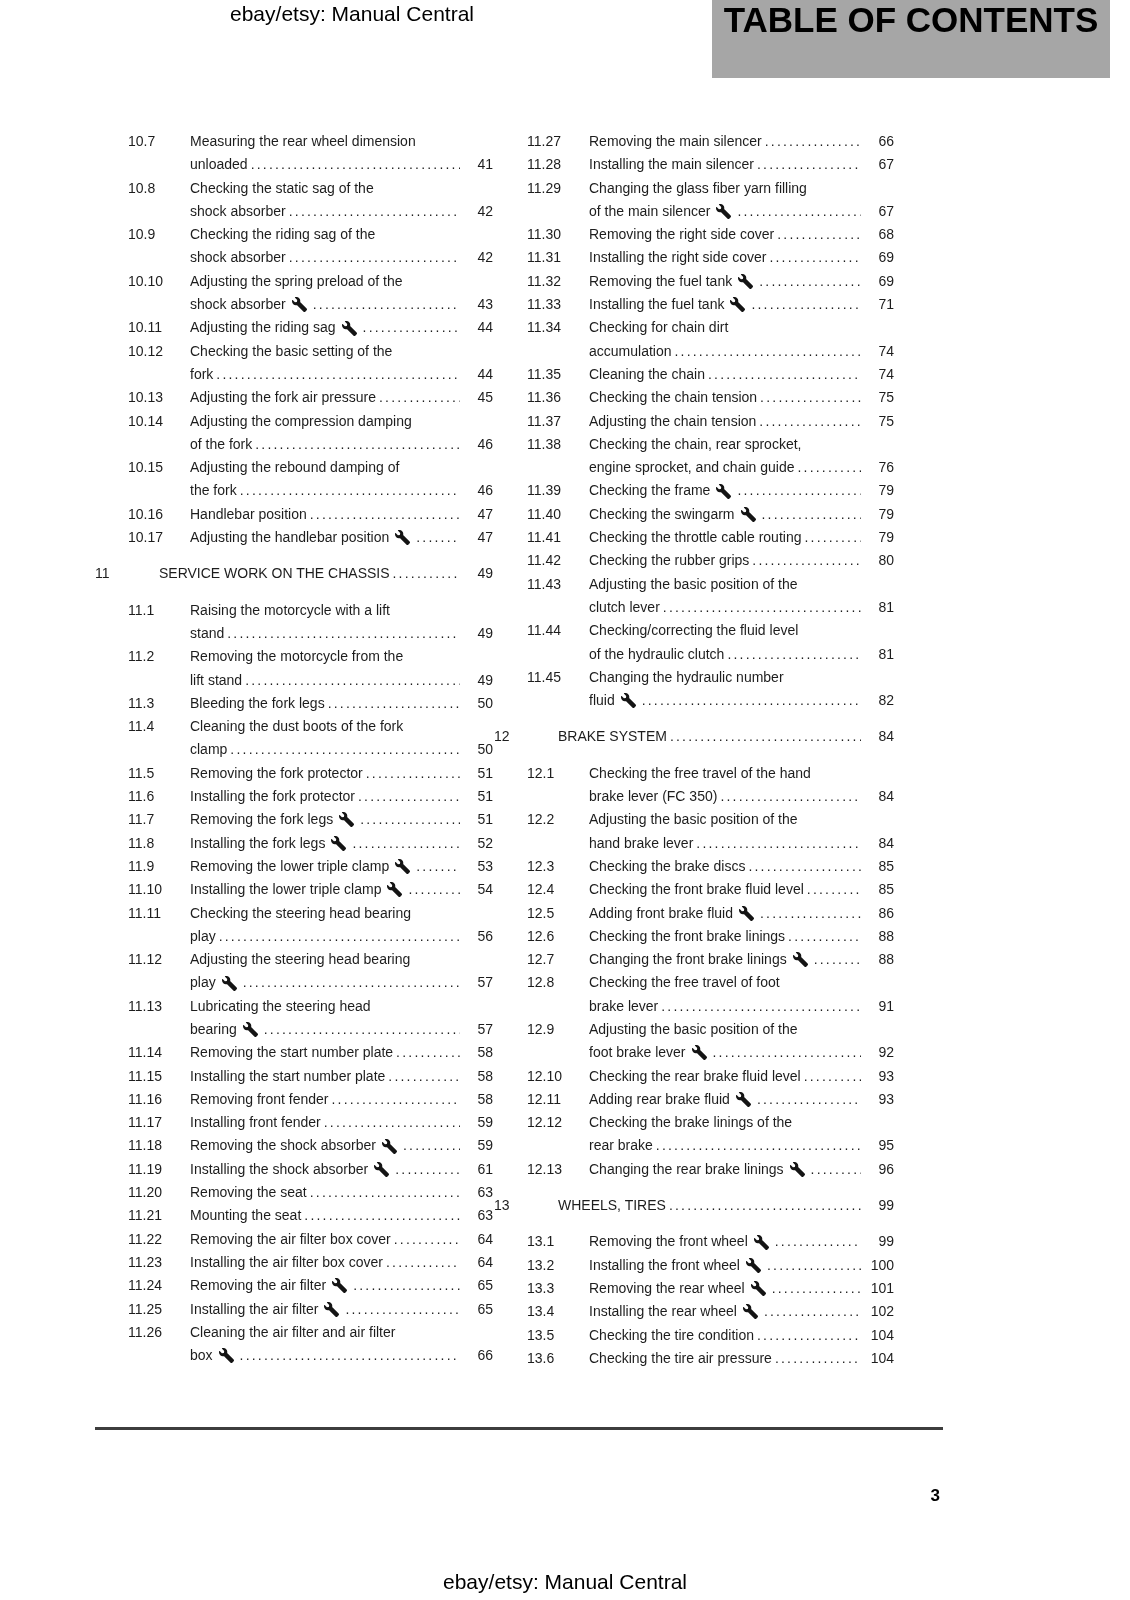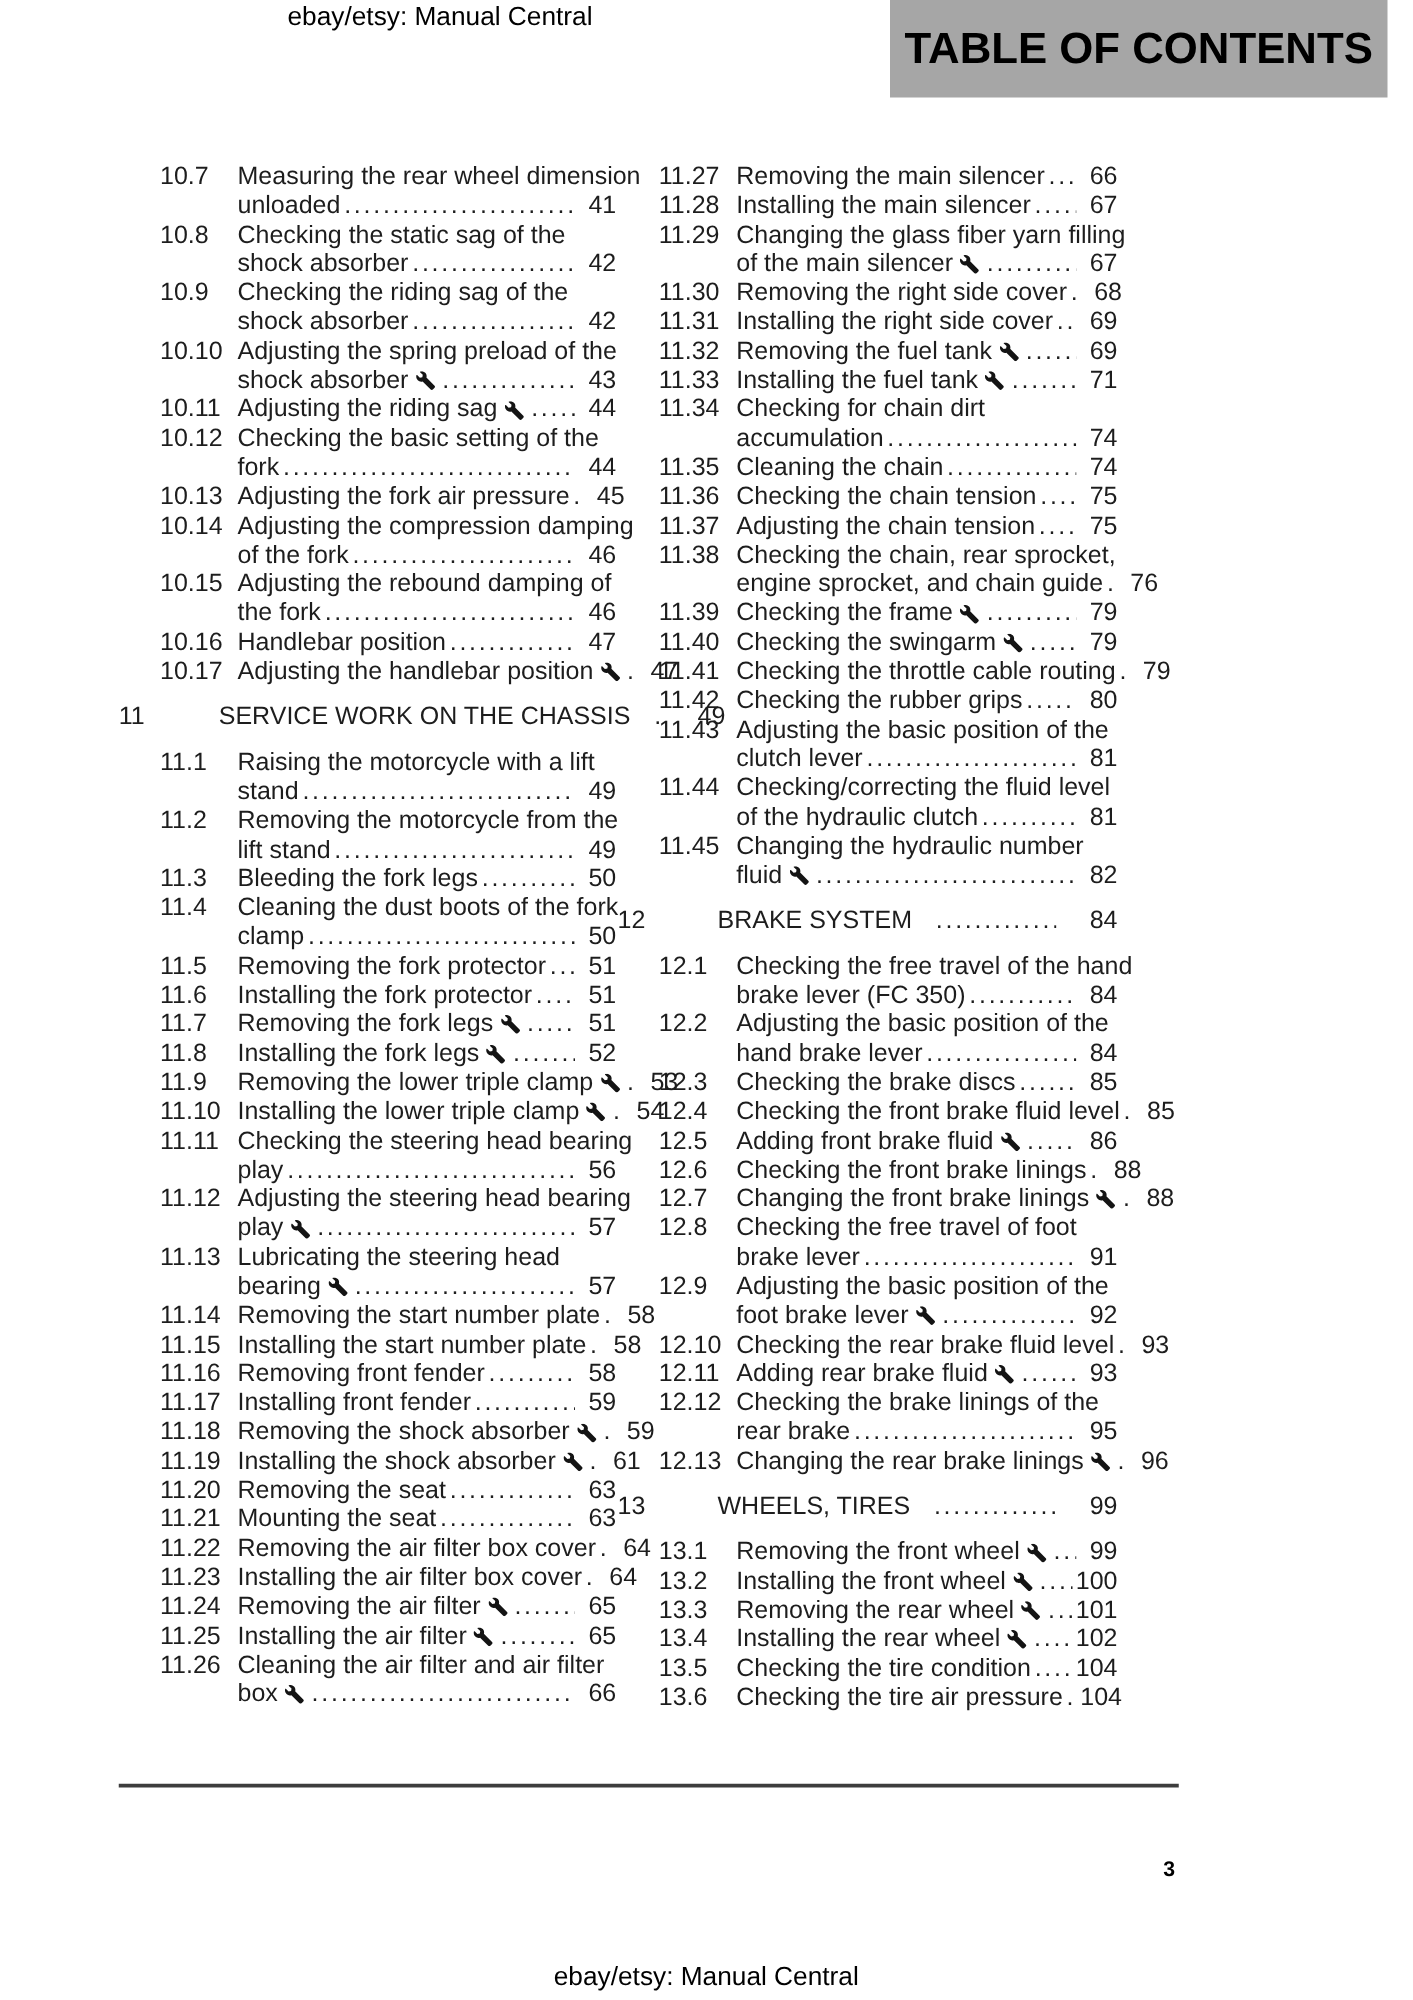--- a/index.html
+++ b/index.html
@@ -10,42 +10,42 @@
     font-family: "Liberation Sans", sans-serif;
     color: #1d1d1d;
     overflow: hidden;
   }
   .site-label-top {
     position: absolute; top: 2px; left: 0; width: 704px;
     text-align: center; font-size: 21px; color: #000;
   }
   .banner {
     position: absolute; left: 712px; top: 0; width: 398px; height: 78px;
-    display: flex; align-items: center; justify-content: center;
+    display: flex; justify-content: center;
   }
   .banner .t {
     font-weight: bold; font-size: 35px; color: #000; white-space: nowrap;
   }
-  .col { position: absolute; top: 130px; font-size: 20px; line-height: 23.3px; }
+  .col { position: absolute; top: 130px; font-size: 14px; line-height: 23.3px; }
   .col-left  { left: 95px;  width: 398px; }
   .col-right { left: 494px; width: 400px; }
 
   .entry { display: flex; margin-left: 33px; }
   .num { flex: none; width: 62px; }
   .body { flex: 1; min-width: 0; }
   .line { display: flex; align-items: baseline; }
   .txt { white-space: nowrap; }
   .dots {
     flex: 1; min-width: 8px; overflow: hidden; white-space: nowrap;
     margin: 0 3px; letter-spacing: 2.2px;
   }
   .dots::after { content: "....................................................................................................."; }
   .pg { flex: none; min-width: 30px; text-align: right; }
 
-  .toc-section { display: flex; align-items: baseline; margin: 13px 0; gap: 16px; }
+  .toc-section { display: flex; align-items: baseline; margin: 13px 0; }
   .toc-section .num { width: 38px; }
   .toc-section .ttl { white-space: nowrap; margin-left: 26px; }
 
   .wr { flex: none; margin: 0 2px 0 5px; align-self: center; }
   .wr svg { display: block; }
 
   .rule {
     position: absolute; left: 95px; top: 1427px; width: 848px;
     border-top: 3px solid #3d3d3d;
   }

